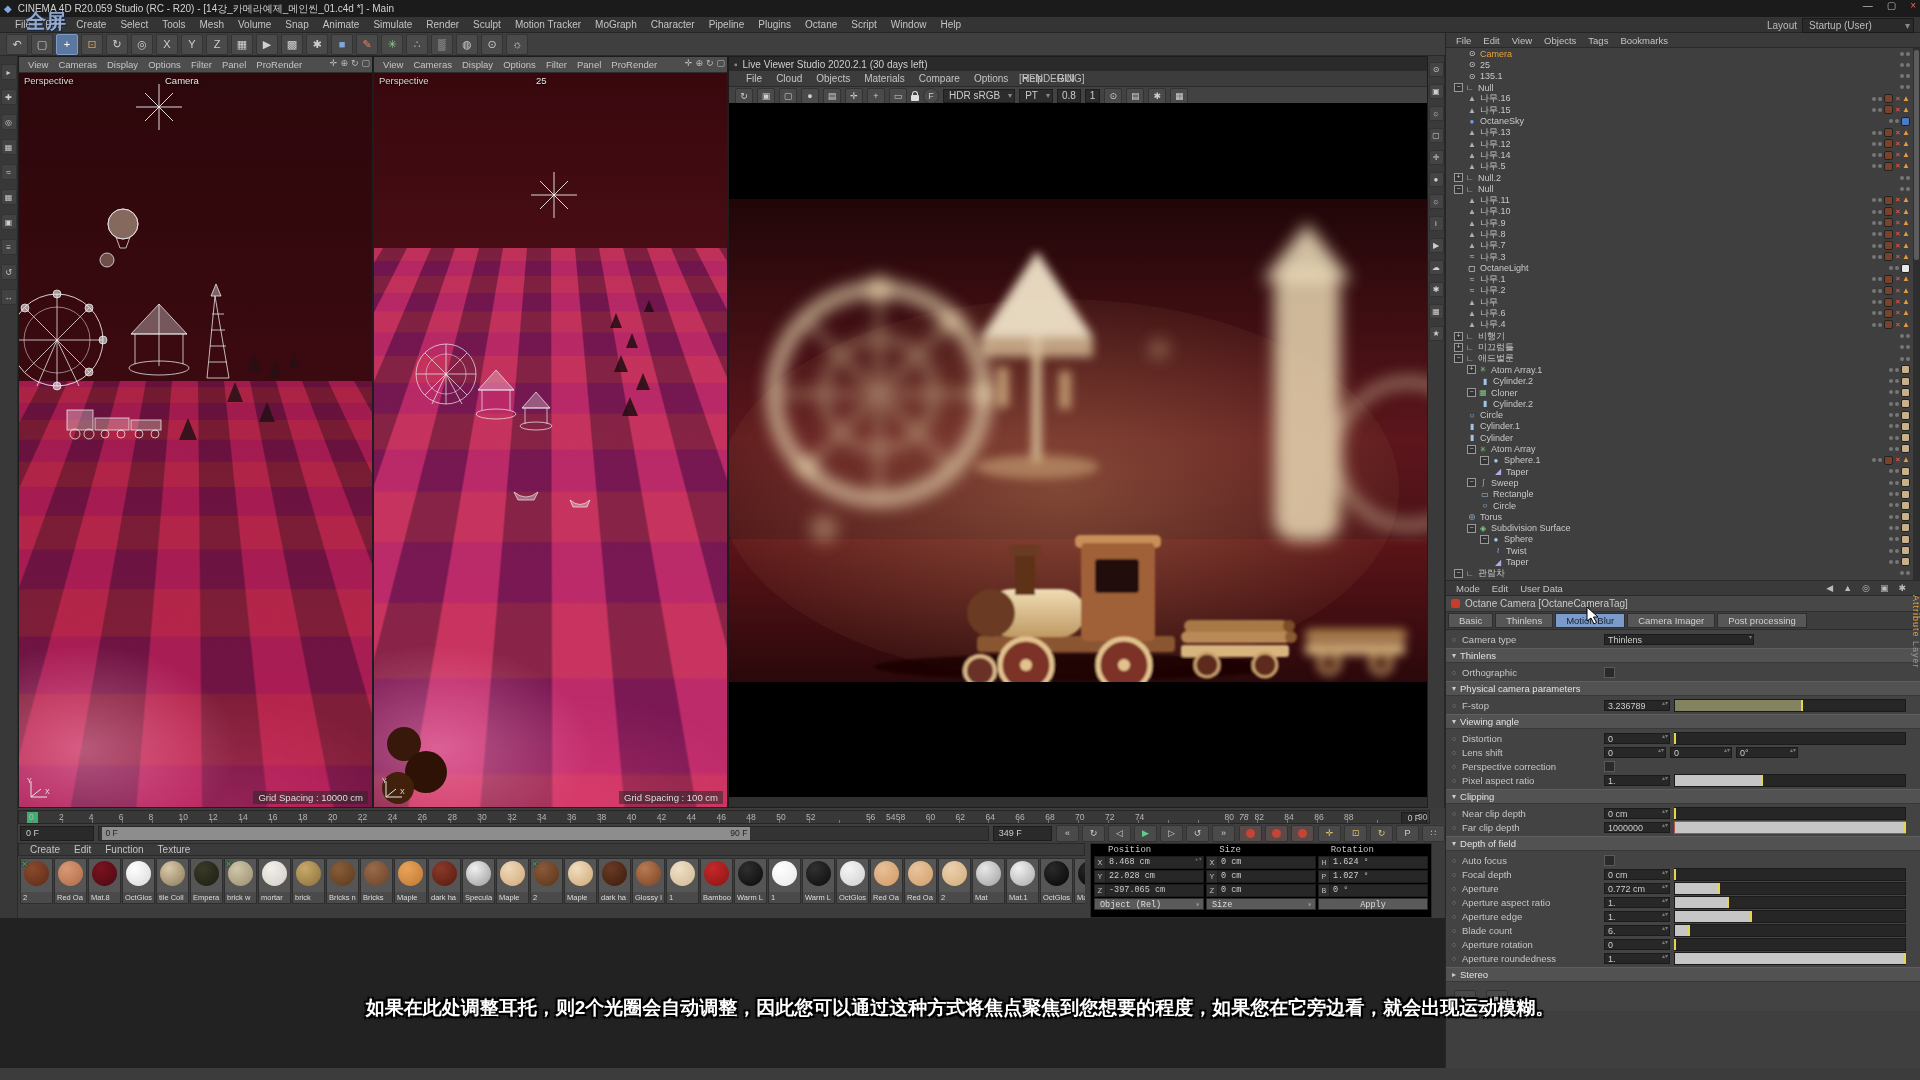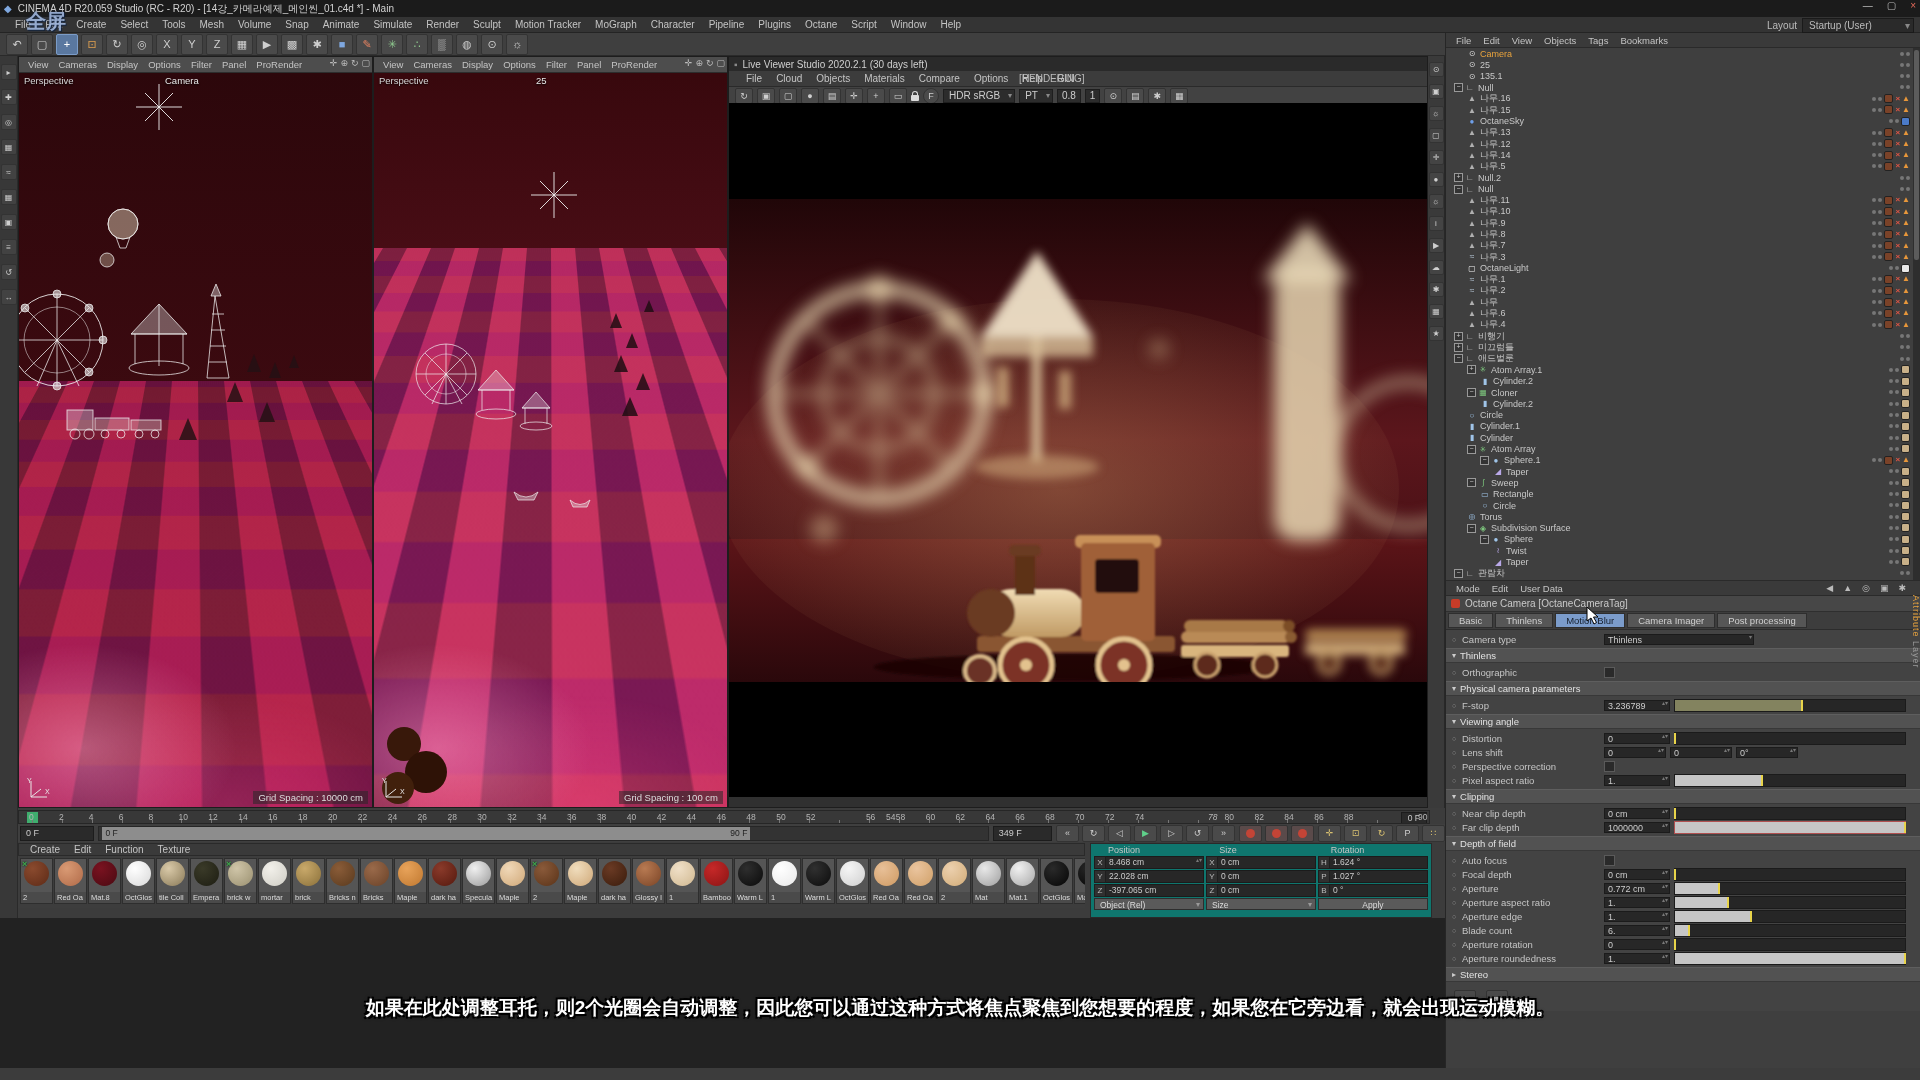--- a/index.html
+++ b/index.html
@@ -143,21 +143,21 @@
   .pbtn.kf{color:#d8c070;}
   
   #matmenu{left:18px;top:843px;width:1067px;height:13px;background:#3a3a3a;display:flex;align-items:center;padding-left:4px;box-sizing:border-box;border:1px solid #2a2a2a;}
   #mats{left:18px;top:856px;width:1067px;height:52px;background:#3d3d3d;display:flex;gap:1px;padding:2px 0 0 2px;box-sizing:border-box;overflow:hidden;}
   .mat{width:31px;flex:0 0 auto;background:#555;border:1px solid #2e2e2e;position:relative;height:44px;}
   .mat .ball{width:25px;height:25px;border-radius:50%;margin:2px auto 0;}
   .mat .mname{position:absolute;left:0;right:0;bottom:0;height:11px;background:#4a4a4a;color:#ddd;
               font-size:7.5px;line-height:11px;padding-left:2px;overflow:hidden;white-space:nowrap;}
   .mat .gx{position:absolute;left:1px;top:0px;color:#3fae4e;font-weight:bold;font-size:9px;text-shadow:0 0 2px #000;}
   
-  #coords{left:1090px;top:843px;width:342px;height:75px;background:#0f766e;border:1px solid #2a2a2a;box-sizing:border-box;padding:1px 3px;}
+  #coords{left:1090px;top:843px;width:342px;height:75px;background:#000000;border:1px solid #2a2a2a;box-sizing:border-box;padding:1px 3px;font-family:Liberation Mono, monospace;}
   #coords .hdr{display:flex;color:#c6c6c6;font-size:9px;height:11px;}
   #coords .hdr div{width:112px;padding-left:14px;box-sizing:border-box;}
   .crow{display:flex;gap:2px;height:13px;margin-bottom:1px;}
   .cfield{display:flex;align-items:center;width:110px;}
   .cfield .axl{width:10px;height:11px;background:#303030;border:1px solid #1e1e1e;color:#bbb;font-size:8px;text-align:center;line-height:11px;}
   .cfield .cval{flex:1;height:11px;background:#272727;border:1px solid #1b1b1b;border-left:none;color:#ccc;font-size:8.5px;line-height:11px;padding-left:3px;position:relative;}
   .cfield .cval .st{position:absolute;right:1px;top:1px;color:#777;font-size:6px;line-height:4px;}
   #coords .foot{display:flex;gap:2px;margin-top:1px;}
   #coords .foot .sel{width:110px;height:12px;background:#5a5a5a;border:1px solid #2e2e2e;color:#ddd;font-size:8.5px;line-height:12px;padding-left:5px;position:relative;box-sizing:border-box;}
   #coords .foot .sel:after{content:"▾";position:absolute;right:3px;top:0;color:#999;font-size:8px;}
@@ -1314,21 +1314,21 @@
       <span class="tick-num" style="left: 1026.22px;">68</span>
       <span class="tick-line" style="left: 1029.22px;"></span>
       <span class="tick-num" style="left: 1056.11px;">70</span>
       <span class="tick-line" style="left: 1059.11px;"></span>
       <span class="tick-num" style="left: 1086px;">72</span>
       <span class="tick-line" style="left: 1089px;"></span>
       <span class="tick-num" style="left: 1115.89px;">74</span>
       <span class="tick-line" style="left: 1118.89px;"></span>
       <span class="tick-num" style="left: 1145.78px; margin-top: 35px;">76</span>
       <span class="tick-line" style="left: 1148.78px;"></span>
-      <span class="tick-num" style="left: 1189px; font-style: italic;">78</span>
+      <span class="tick-num" style="left: 1220px; font-style: italic;">78</span>
       <span class="tick-line" style="left: 1178.67px;"></span>
       <span class="tick-num" style="left: 1205.56px;">80</span>
       <span class="tick-line" style="left: 1208.56px;"></span>
       <span class="tick-num" style="left: 1235.44px;">82</span>
       <span class="tick-line" style="left: 1238.44px;"></span>
       <span class="tick-num" style="left: 1265.33px;">84</span>
       <span class="tick-line" style="left: 1268.33px;"></span>
       <span class="tick-num" style="left: 1295.22px;">86</span>
       <span class="tick-line" style="left: 1298.22px;"></span>
       <span class="tick-num" style="left: 1325.11px;">88</span>

